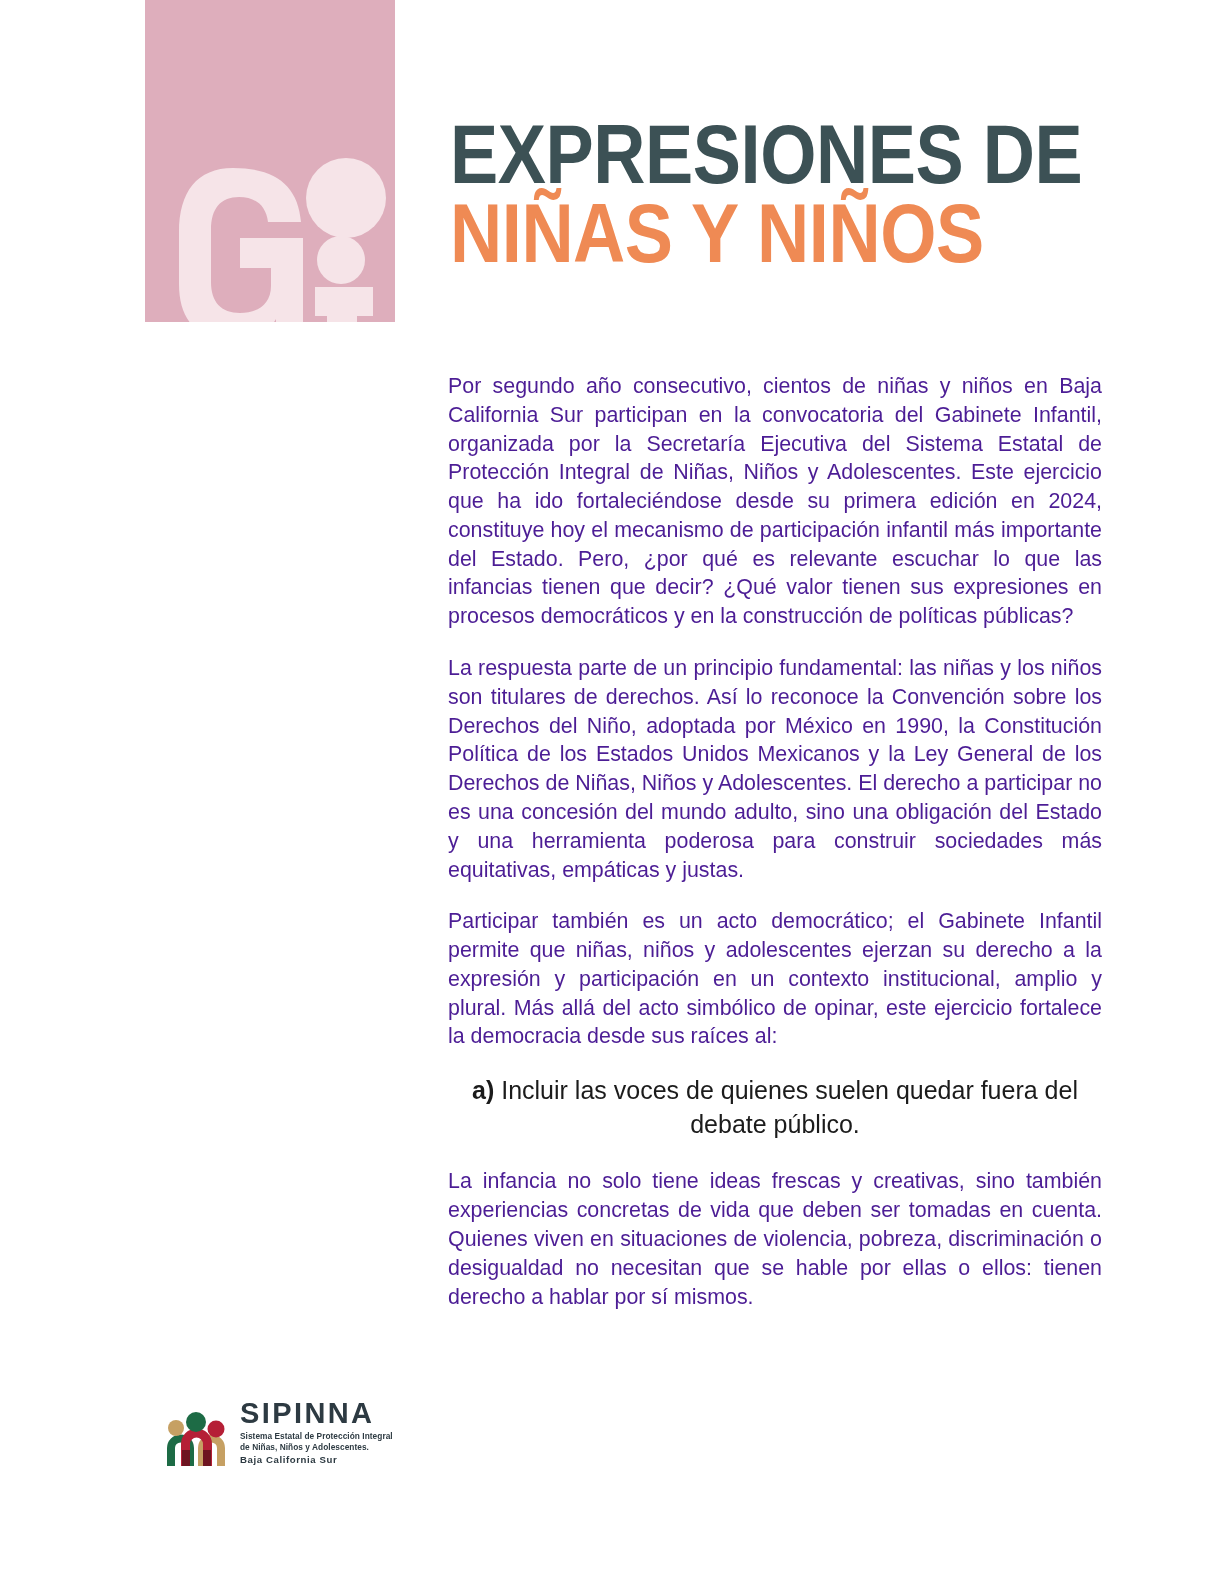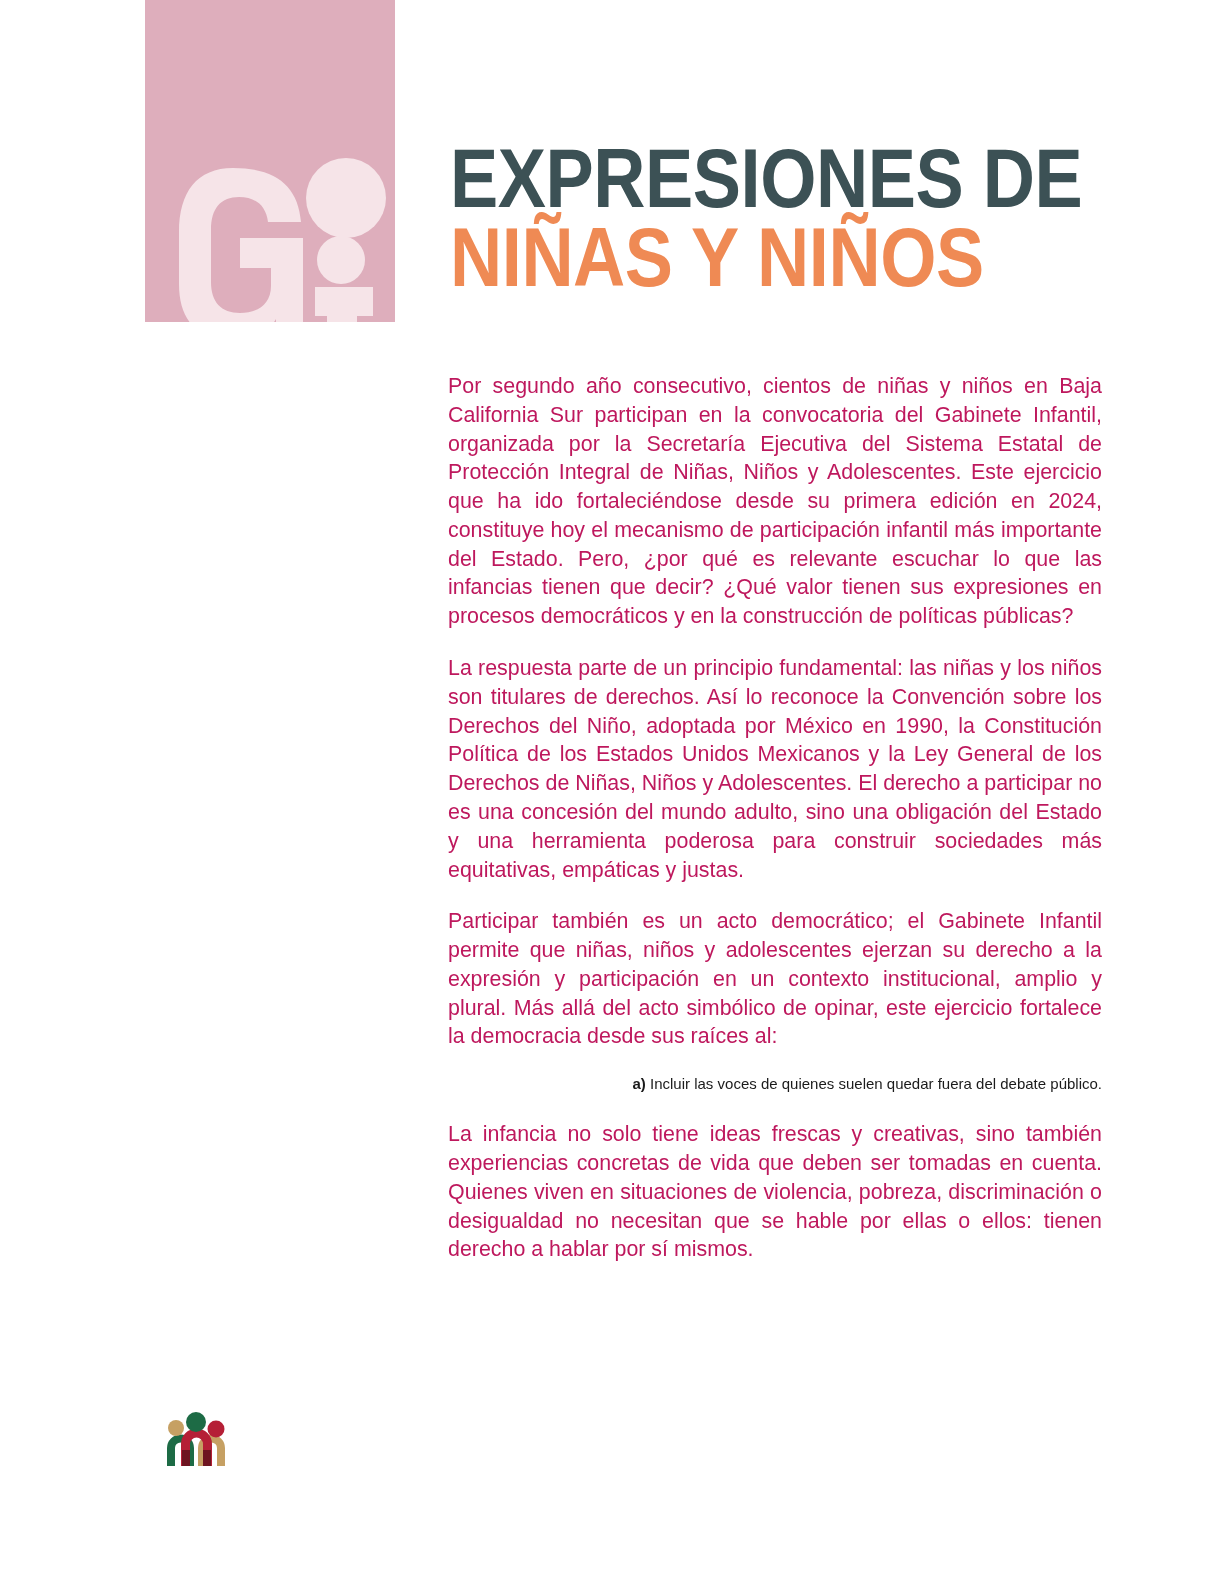--- a/index.html
+++ b/index.html
@@ -36,21 +36,21 @@
     position: absolute;
     left: 0;
     bottom: 0;
     width: 250px;
     height: 250px;
   }
 
   .title-wrap {
     position: absolute;
     left: 450px;
-    top: 140px;
+    top: 116px;
     width: 660px;
   }
   .title-line1,
   .title-line2 {
     font-family: "Liberation Sans Narrow", "Liberation Sans", sans-serif;
     font-weight: 700;
     letter-spacing: -0.5px;
     line-height: 0.92;
     margin: 0;
     white-space: nowrap;
@@ -71,33 +71,33 @@
   .content {
     position: absolute;
     left: 448px;
     top: 372px;
     width: 654px;
   }
   .para {
     font-family: "Liberation Sans Narrow", "Liberation Sans", sans-serif;
     font-size: 21.4px;
     line-height: 1.345;
-    color: #be185d;
+    color: #4c1d95;
     text-align: justify;
     margin: 0 0 23px 0;
     hyphens: none;
   }
   .para.last { margin-bottom: 0; }
 
   .list-item {
     font-family: "Liberation Sans Narrow", "Liberation Sans", sans-serif;
-    font-size: 15px;
+    font-size: 25px;
     line-height: 1.345;
     color: #1b1b1b;
-    text-align: right;
+    text-align: center;
     margin: 0 0 20px 0;
   }
   .list-item .marker {
     font-weight: 700;
   }
   .gap-before { margin-top: 26px; }
 
   
   .footer {
     position: absolute;
@@ -187,15 +187,21 @@
       <path d="M4 68 L4 50 A13.5 13.5 0 0 1 31 50 L31 68 L23 68 L23 50 A5.5 5.5 0 0 0 12 50 L12 68 Z" fill="#1d6b45"></path>
       <path d="M35 68 L35 50 A13.5 13.5 0 0 1 62 50 L62 68 L54 68 L54 50 A5.5 5.5 0 0 0 43 50 L43 68 Z" fill="#c6a063"></path>
       <path d="M18 68 L18 46 A15.5 15.5 0 0 1 49 46 L49 68 L40 68 L40 46 A6.5 6.5 0 0 0 27 46 L27 68 Z" fill="#b51f36"></path>
       <path d="M19 68 L19 52 L27 52 L27 68 Z" fill="#6d1420"></path>
       <path d="M40 68 L40 52 L48 52 L48 68 Z" fill="#6d1420"></path>
 
       <circle cx="13" cy="30" r="8" fill="#c6a063"></circle>
       <circle cx="33" cy="24" r="10" fill="#1d6b45"></circle>
       <circle cx="53" cy="31" r="8.5" fill="#b51f36"></circle>
     </svg>
+    <div class="sipinna-text">
+      <div class="sipinna-word">SIPINNA</div>
+      <div class="sipinna-sub">Sistema Estatal de Protección Integral</div>
+      <div class="sipinna-sub">de Niñas, Niños y Adolescentes.</div>
+      <div class="sipinna-state">Baja California Sur</div>
+    </div>
   </div>
 
 </div>
 
 </body></html>

